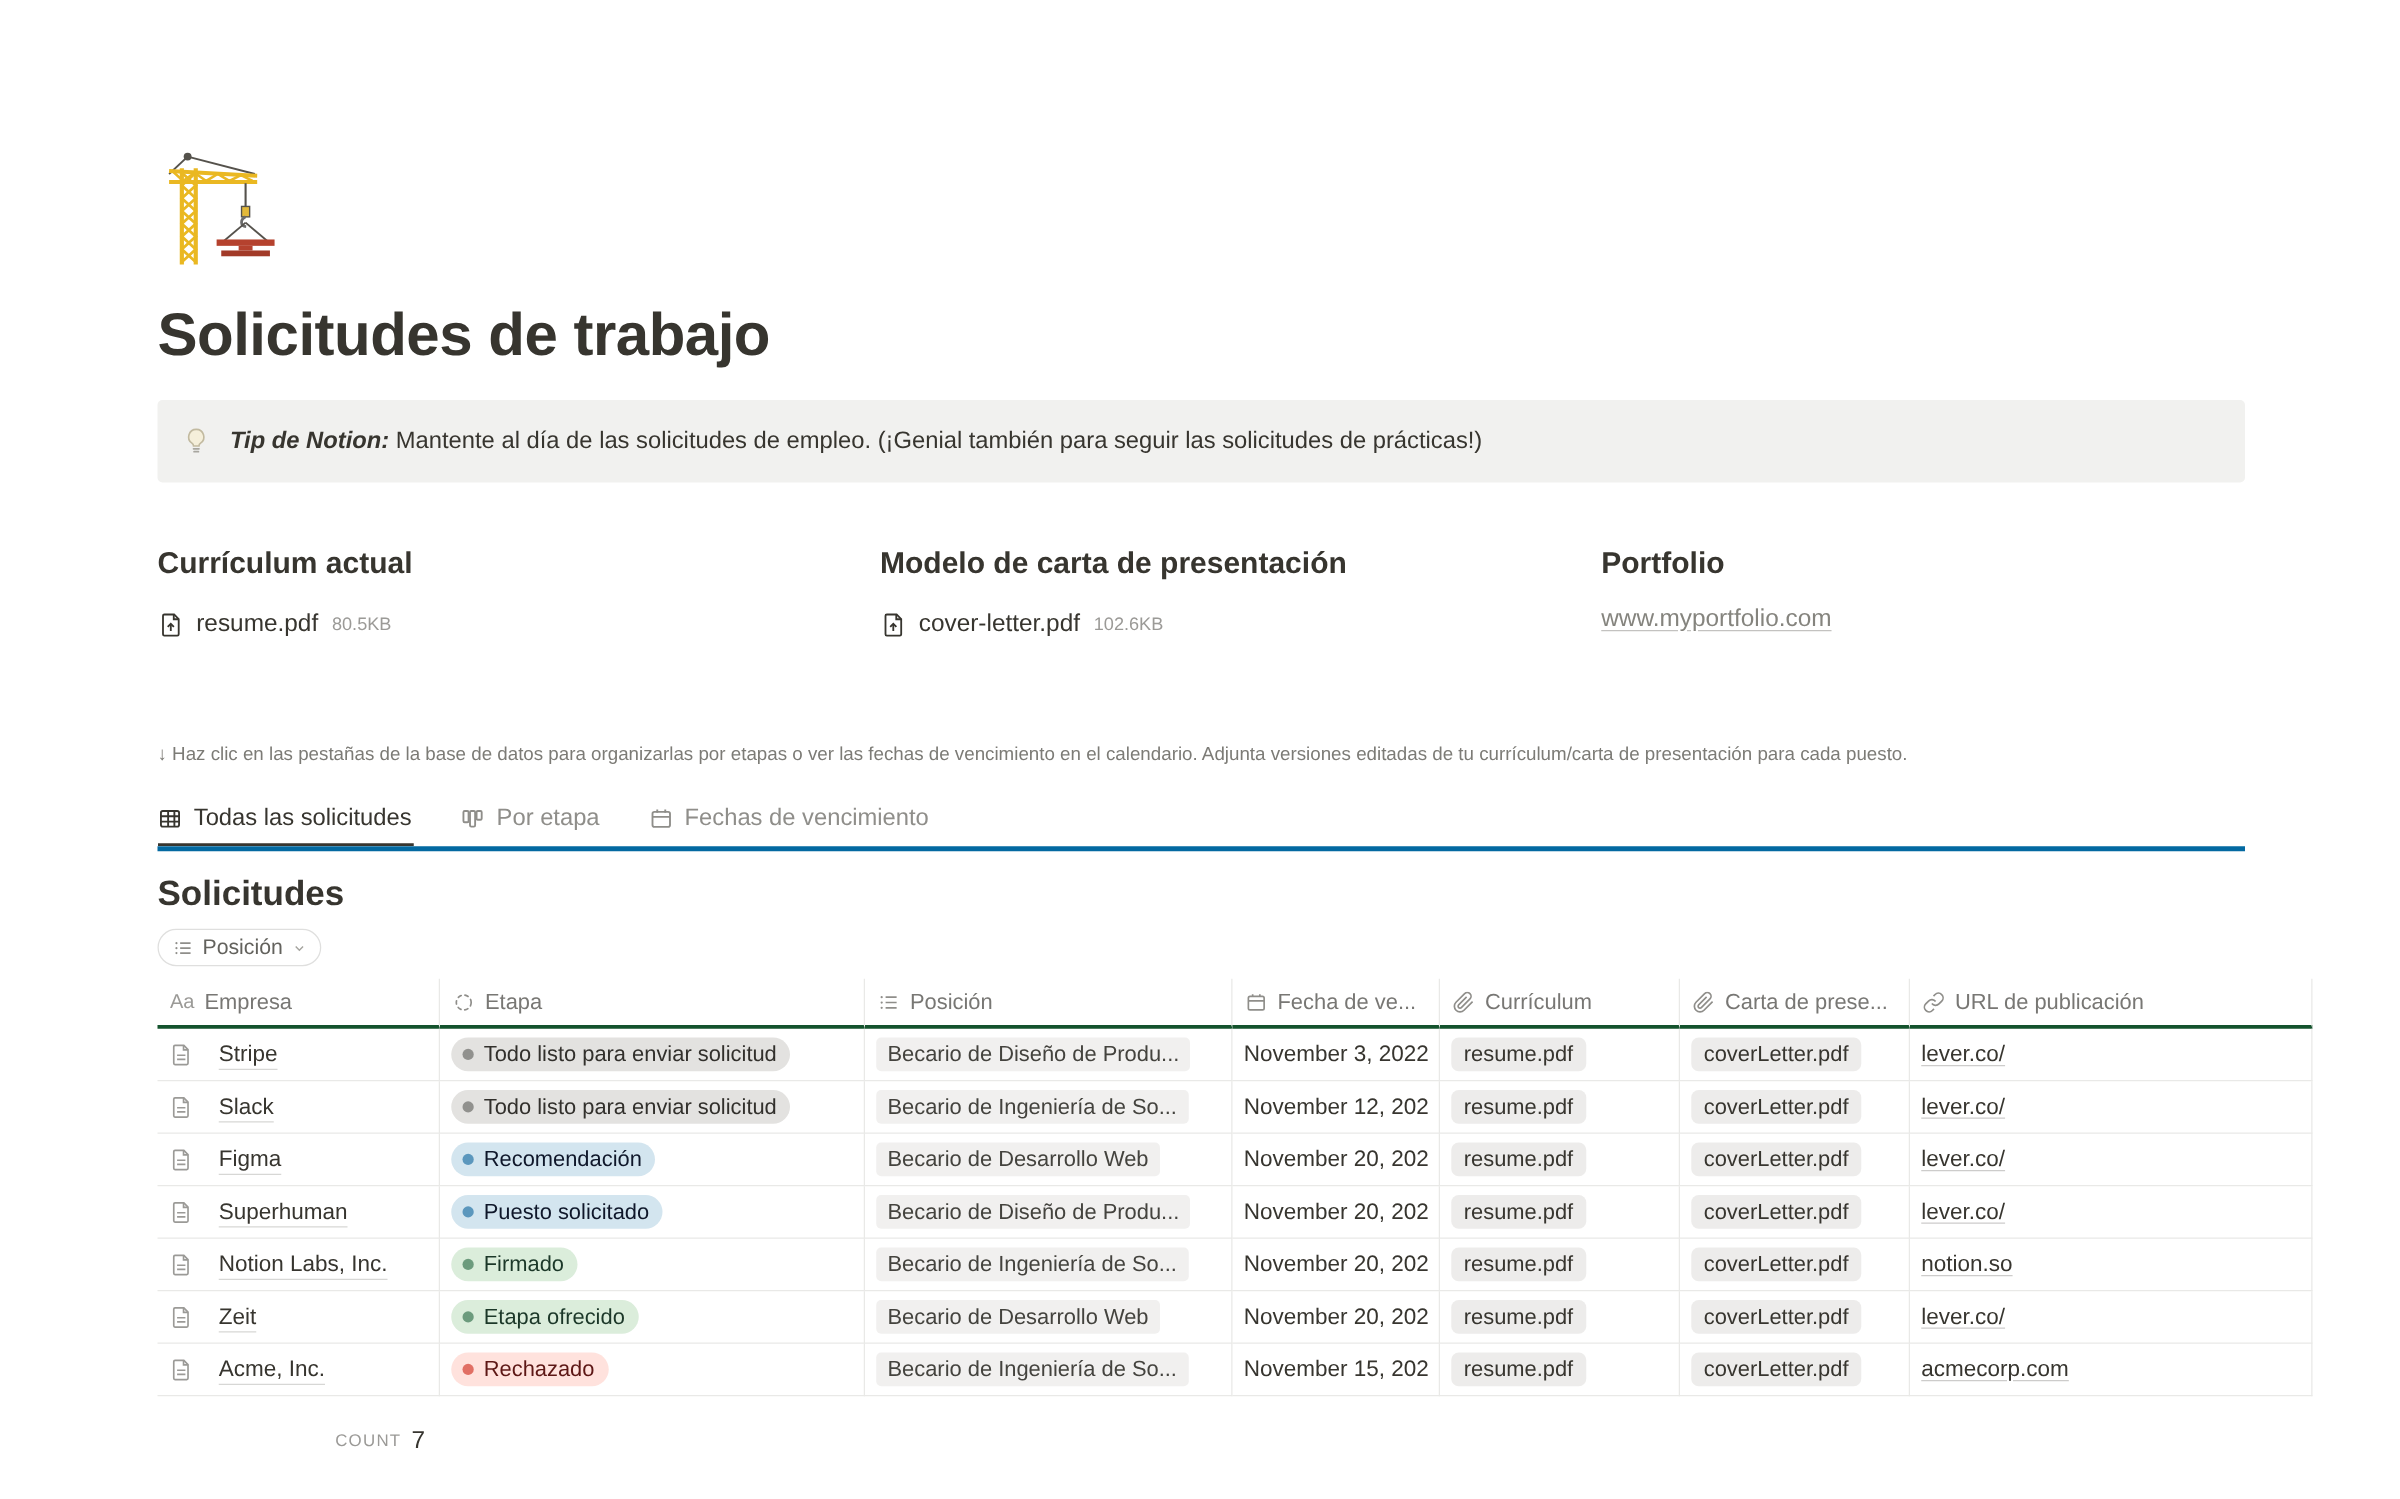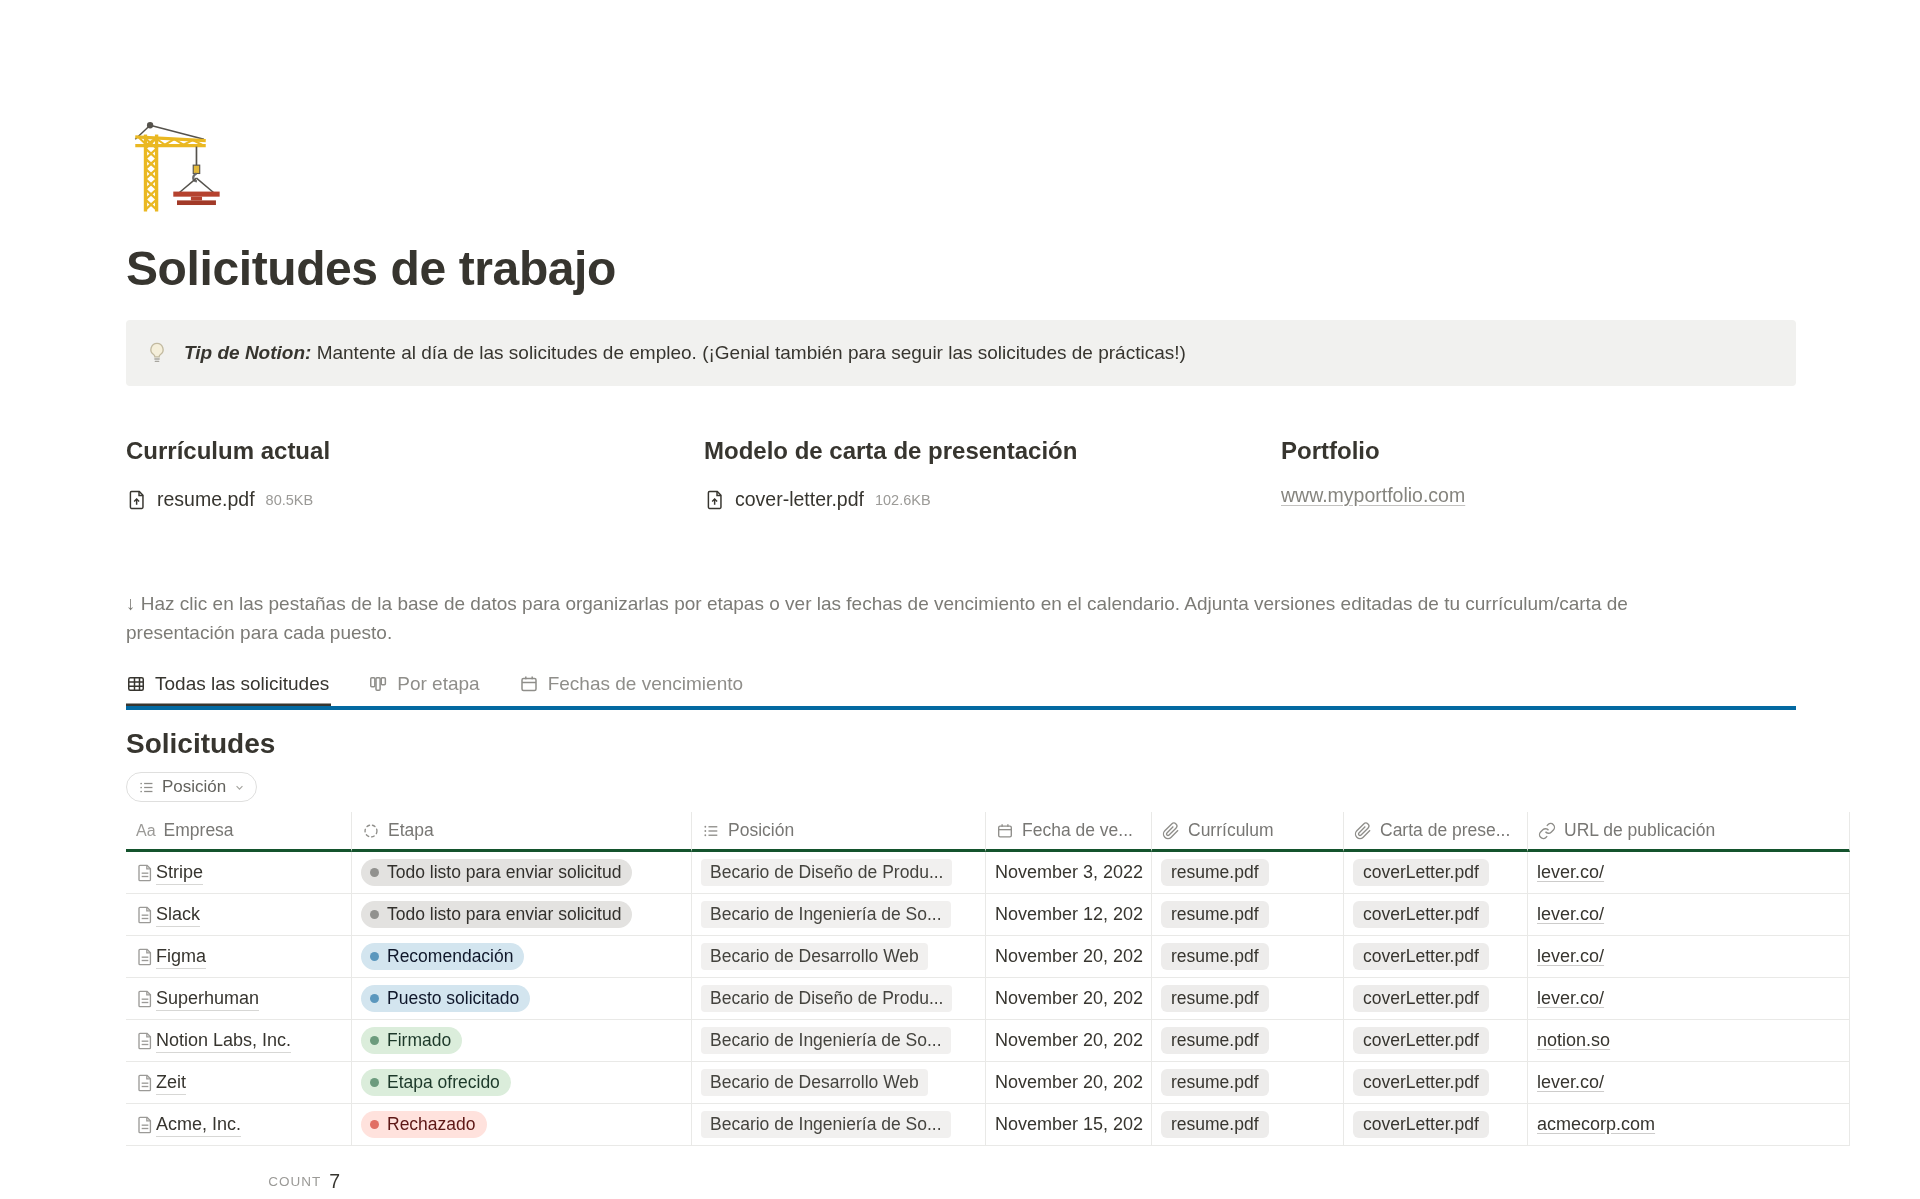--- a/index.html
+++ b/index.html
@@ -17,39 +17,39 @@
 
   .cols { margin-top:50px; display:flex; width:1670px; }
   .col { width:578px; }
   .col:nth-child(2){ width:577px; }
   .col:nth-child(3){ width:515px; }
   .col-heading { font-size:24px; font-weight:700; line-height:30px; }
   .file-row { margin-top:22px; display:flex; align-items:center; gap:9px; font-size:19.5px; }
   .file-size { font-size:14.5px; color:#9b9a97; margin-left:2px; }
   .ext-link { margin-top:18px; display:inline-block; font-size:19.5px; color:#85847e; text-decoration:underline; text-decoration-color:rgba(55,53,47,0.3); text-underline-offset:3px; }
 
-  .description { margin-top:78px; max-width:1545px; font-size:19px; line-height:29px; color:#7c7b76; }
+  .description { margin-top:78px; max-width:1545px; font-size:15px; line-height:29px; color:#7c7b76; }
 
   .tabs { margin-top:20px; width:1670px; display:flex; gap:37px; border-bottom:4px solid #0369a1; }
   .tab { display:flex; align-items:center; gap:9px; font-size:19px; color:#8f8e8a; padding:6px 2px 11px 0; cursor:pointer; }
   .tab.active { color:#37352f; font-weight:500; box-shadow:inset 0 -2.5px 0 0 #37352f; }
   .tab .ic { width:20px; height:20px; }
 
   .db-title { margin-top:16px; font-size:28px; font-weight:700; line-height:36px; }
 
   .filter-chip { margin-top:10px; display:inline-flex; align-items:center; gap:7px; height:30px; padding:0 10px 0 11px; border:1px solid rgba(55,53,47,0.16); border-radius:16px; font-size:17px; color:#63625d; cursor:pointer; }
   .filter-chip .ic { width:17px; height:17px; color:#8f8e8a; }
   .filter-chip .chev { width:13px; height:13px; color:#a5a49f; }
 
   .table { margin-top:10px; display:grid; grid-template-columns:226px 340px 294px 166px 192px 184px 322px; width:1724px; }
   .th { height:40px; display:flex; align-items:center; gap:8px; padding:0 10px; font-size:17.5px; color:#787774; border-bottom:3px solid #14532d; border-right:1px solid #e9e9e7; white-space:nowrap; overflow:hidden;text-align:right; }
   .th .ic { width:18px; height:18px; flex:none; color:#8f8e8a; }
   .th .aa { font-size:16px; color:#9b9a97; letter-spacing:0; flex:none; }
   .td { height:42px; display:flex; align-items:center; padding:0 9px; border-bottom:1px solid #e9e9e7; border-right:1px solid #e9e9e7; white-space:nowrap; overflow:hidden; font-size:18px; cursor:pointer; }
-  .td-company { gap:1px; }
+  .td-company { gap:20px; }
   .td-company .ic { width:20px; height:20px; flex:none; color:#9b9a97; }
   .company-name { font-weight:500; border-bottom:1px solid rgba(55,53,47,0.2); padding-bottom:1px; line-height:22px; }
 
   .pill { display:inline-flex; align-items:center; height:27px; padding:0 11px 0 9px; border-radius:14px; font-size:17.5px; line-height:27px; flex:none; }
   .pill::before { content:""; width:9px; height:9px; border-radius:50%; margin-right:8px; flex:none; }
   .pill[data-color="gray"]  { background:#e3e2e0; color:#32302c; }
   .pill[data-color="gray"]::before  { background:#91918e; }
   .pill[data-color="blue"]  { background:#d3e5ef; color:#0f172a; }
   .pill[data-color="blue"]::before  { background:#5b97bd; }
   .pill[data-color="green"] { background:#dbeddb; color:#1c3829; }

